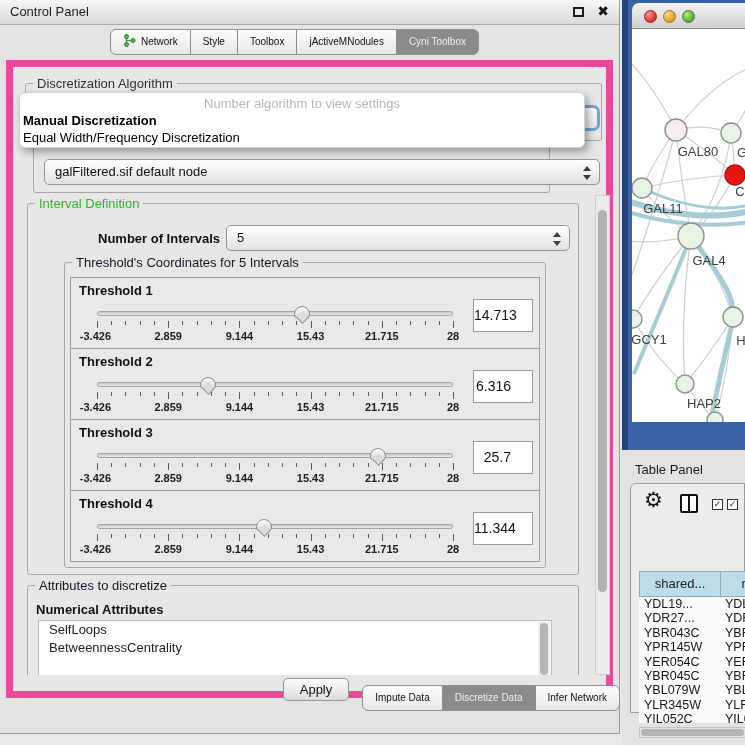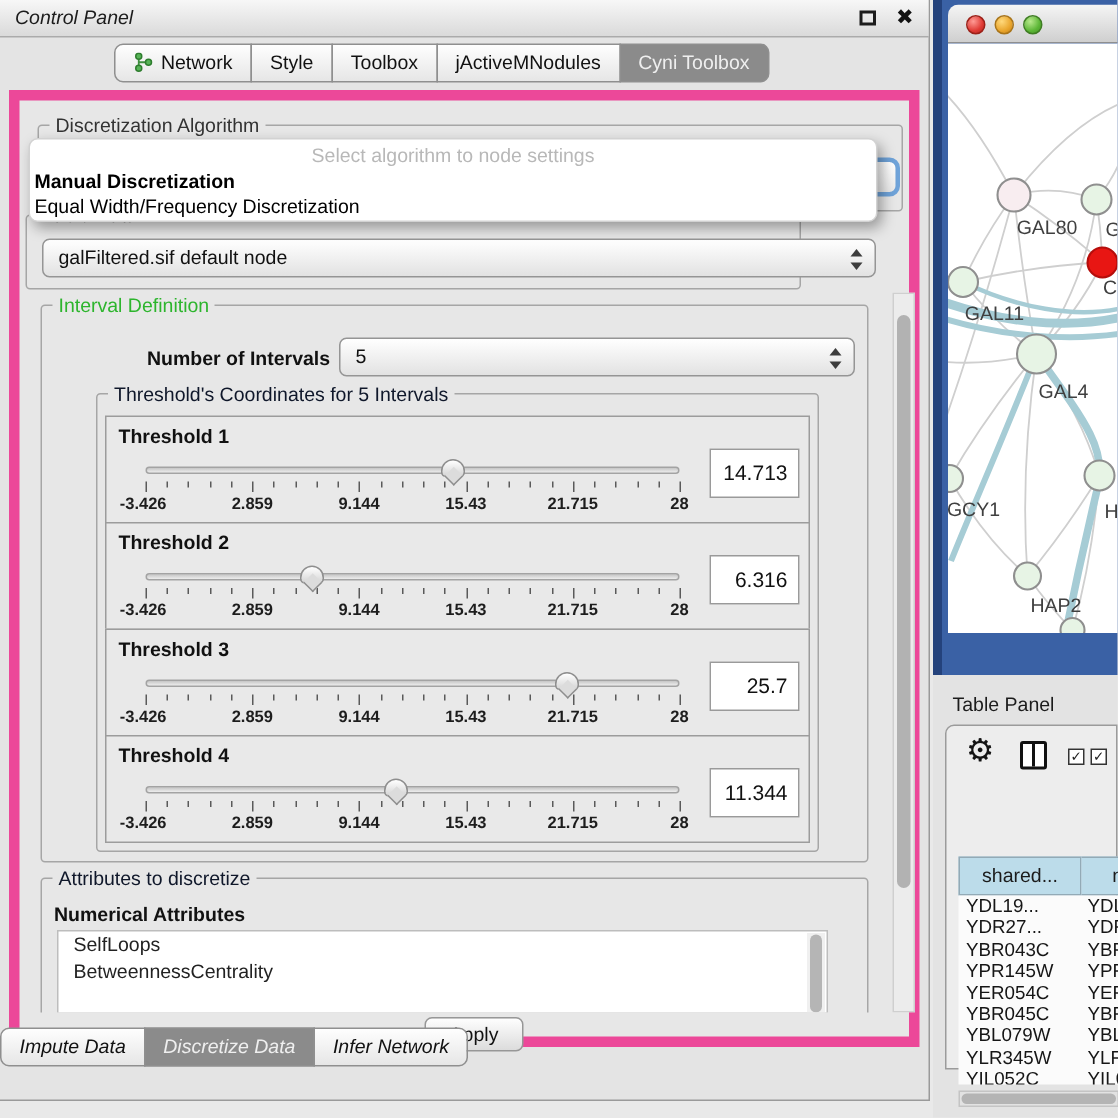--- a/index.html
+++ b/index.html
@@ -3,30 +3,30 @@
 <meta charset="utf-8">
 <style>
   * { margin:0; padding:0; box-sizing:border-box; }
   html,body { width:745px; height:745px; overflow:hidden; background:#e9e9e9;
     font-family:"Liberation Sans","DejaVu Sans",sans-serif; -webkit-font-smoothing:antialiased; }
 
   
   .control-panel { position:absolute; left:0; top:0; width:620px; height:734px;
     background:#e4e4e4; border-right:1px solid #9a9a9a; border-bottom:1px solid #9a9a9a; }
   .cp-titlebar { position:absolute; left:0; top:0; width:100%; height:25px;
-    background:linear-gradient(#f7f7f7,#dadada); border-bottom:1px solid #ababab;font-style:italic; }
+    background:linear-gradient(#f7f7f7,#dadada); border-bottom:1px solid #ababab; }
   .cp-title { position:absolute; left:10px; top:4px; font-size:13px; color:#1c1c1c; }
   .float-btn { position:absolute; right:35px; top:7px; width:11px; height:10px;
     border:2px solid #1c1c1c; background:transparent; }
   .close-btn { position:absolute; right:10px; top:3px; font-size:14px; font-weight:bold; color:#111; }
 
   
   .tab-row { position:absolute; left:0; top:29px; width:100%; height:28px; text-align:center; }
   .tab-strip { display:inline-flex; margin-left:-30px; }
-  .tab { height:26px; line-height:24px; padding:0 12px; font-size:13px; color:#111;
+  .tab { height:26px; line-height:24px; padding:0 12px; font-size:10px; color:#111;
     background:linear-gradient(#fefefe,#e6e6e6); border:1px solid #8f8f8f; margin-left:-1px; white-space:nowrap; }
   .tab:first-child { border-radius:6px 0 0 6px; margin-left:0; }
   .tab:last-child { border-radius:0 6px 6px 0; }
   .tab.active { background:#8b8b8b; color:#efefef; }
   .tab .net-ic { display:inline-block; vertical-align:-2px; margin-right:5px; }
 
   .cp-main { position:absolute; left:6px; top:60px; width:607px; height:638px;
     background:#e7e7e7; border:7px solid #ec4899; }
 
   .group { position:absolute; border:1px solid #a6a6a6; border-radius:3px; }
@@ -42,21 +42,21 @@
 
   
   .algo-popup { position:absolute; left:6px; top:25px; width:566px; height:56px; background:#fff;
     border:1px solid #d2d2d2; border-radius:6px; box-shadow:3px 4px 9px rgba(0,0,0,0.35); z-index:10; }
   .popup-placeholder { position:absolute; left:0; top:3px; width:100%; text-align:center;
     font-size:13px; color:#b8b8b8; }
   .popup-opt1 { position:absolute; left:3px; top:20px; font-size:13px; font-weight:bold; color:#000; }
   .popup-opt2 { position:absolute; left:3px; top:37px; font-size:13px; color:#000; }
 
   
-  .tdata-group { left:4px; top:76px; width:517px; height:50px; }
+  .tdata-group { left:20px; top:76px; width:517px; height:50px; }
   .combo { position:absolute; background:linear-gradient(#ffffff,#e2e2e2); border:1px solid #959595;
     border-radius:5px; font-size:13px; color:#111; }
   .combo .cval { position:absolute; left:10px; top:4px; white-space:nowrap; }
   .combo .spin { position:absolute; right:7px; top:3px; width:10px; height:20px; }
   .spin i { position:absolute; left:1px; width:0; height:0; border-left:4px solid transparent; border-right:4px solid transparent; }
   .spin .up { top:3px; border-bottom:5px solid #3c3c3c; }
   .spin .dn { bottom:3px; border-top:5px solid #3c3c3c; }
   .tdata-combo { left:10px; top:15px; width:556px; height:26px; }
 
   
@@ -77,35 +77,35 @@
     background:linear-gradient(#ffffff,#d6d6d6); border:1px solid #8e8e8e; border-radius:8px 8px 3px 3px; z-index:2; }
   .slider-thumb::after { content:""; position:absolute; left:3px; top:6px; width:8px; height:8px;
     background:#dcdcdc; border-right:1px solid #8e8e8e; border-bottom:1px solid #8e8e8e; transform:rotate(45deg); }
   .ticks { position:absolute; left:26px; top:43px; width:356px; height:8px; }
   .tick { position:absolute; top:0; width:1px; height:4px; background:#5a5a5a; }
   .tick.major { height:7px; }
   .scale-labels { position:absolute; left:26px; top:52px; width:356px; height:13px; }
   .scale-labels span { position:absolute; transform:translateX(-50%); font-size:11px; font-weight:bold; color:#1d1d1d; white-space:nowrap; }
   .scale-labels span:first-child { transform:translateX(-55%); }
   .value-box { position:absolute; left:402px; top:21px; width:60px; height:33px; background:#fff;
-    border:1px solid #9a9a9a; font-size:14px; color:#111; text-align:right; line-height:31px; padding-right:7px; }
+    border:1px solid #9a9a9a; font-size:14px; color:#111; text-align:right; line-height:31px; padding-right:21px; }
 
   .attrs-group { left:8px; top:390px; width:552px; height:140px; }
   .attrs-sub { position:absolute; left:8px; top:16px; font-size:13px; font-weight:bold; color:#111; }
   .attr-list { position:absolute; left:10px; top:34px; width:514px; height:56px; background:#fff;
     border:1px solid #bdbdbd; overflow:hidden; }
   .attr-item { font-size:13px; color:#222; line-height:17.5px; padding-left:10px; white-space:nowrap; }
   .list-scroll { position:absolute; right:1px; top:1px; width:12px; height:54px; background:#f0f0f0; }
   .list-scroll .thumb { position:absolute; left:2px; top:1px; width:8px; height:52px; background:#b5b5b5; border-radius:4px; }
 
   .apply-btn { position:absolute; left:270px; top:611px; width:66px; height:23px;
     background:linear-gradient(#fefefe,#dcdcdc); border:1px solid #979797; border-radius:5px;
     font-size:13px; color:#111; text-align:center; line-height:21px; }
 
-  .bottom-tab-row { position:absolute; left:0; top:685px; width:620px; height:28px; text-align:left;font-style:italic; }
+  .bottom-tab-row { position:absolute; left:0; top:685px; width:620px; height:28px; text-align:right; }
 
   
   .net-window { position:absolute; left:622px; top:0; width:123px; height:450px; background:#3a61a5; }
   .net-window .edge-strip { position:absolute; left:0; top:0; width:6px; height:100%; background:#24427c; }
   .net-titlebar { position:absolute; left:10px; top:3px; width:113px; height:26px;
     background:linear-gradient(#f5f5f5,#cfcfcf); border-bottom:1px solid #8f8f8f; border-radius:7px 0 0 0; }
   .light { position:absolute; top:7px; width:13px; height:13px; border-radius:50%; }
   .light.red { left:12px; background:radial-gradient(circle at 35% 30%, #ff9a94, #df3a34 60%, #b02622); border:1px solid #9c2018; }
   .light.yellow { left:31px; background:radial-gradient(circle at 35% 30%, #ffd97c, #e9a52c 60%, #c07f18); border:1px solid #a8741a; }
   .light.green { left:50px; background:radial-gradient(circle at 35% 30%, #b8e98c, #5cb636 60%, #449123); border:1px solid #3f7d23; }
@@ -171,21 +171,21 @@
   </div>
 
   <div class="cp-main">
 
     <div class="group algo-group">
       <span class="gtitle">Discretization Algorithm</span>
     </div>
     <div class="algo-combo-sliver"></div>
 
     <div class="algo-popup">
-      <div class="popup-placeholder">Select algorithm to node settings</div>
+      <div class="popup-placeholder">Number algorithm to view settings</div>
       <div class="popup-opt1">Manual Discretization</div>
       <div class="popup-opt2">Equal Width/Frequency Discretization</div>
     </div>
 
     <div class="group tdata-group">
       <span class="gtitle">Table Data</span>
       <div class="combo tdata-combo">
         <span class="cval">galFiltered.sif default node</span>
         <span class="spin">
             <i class="up"></i>

